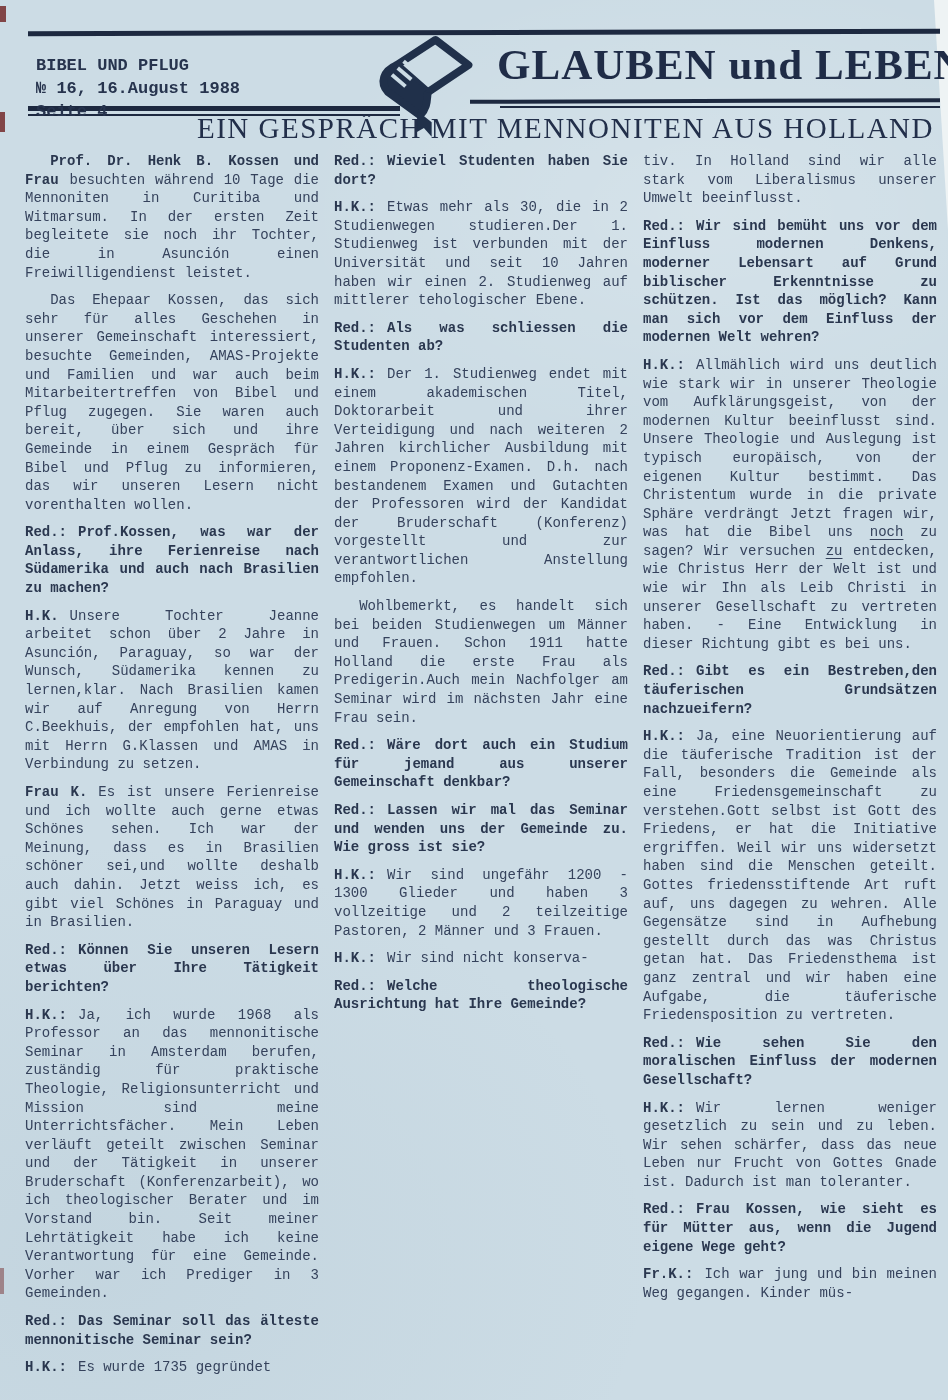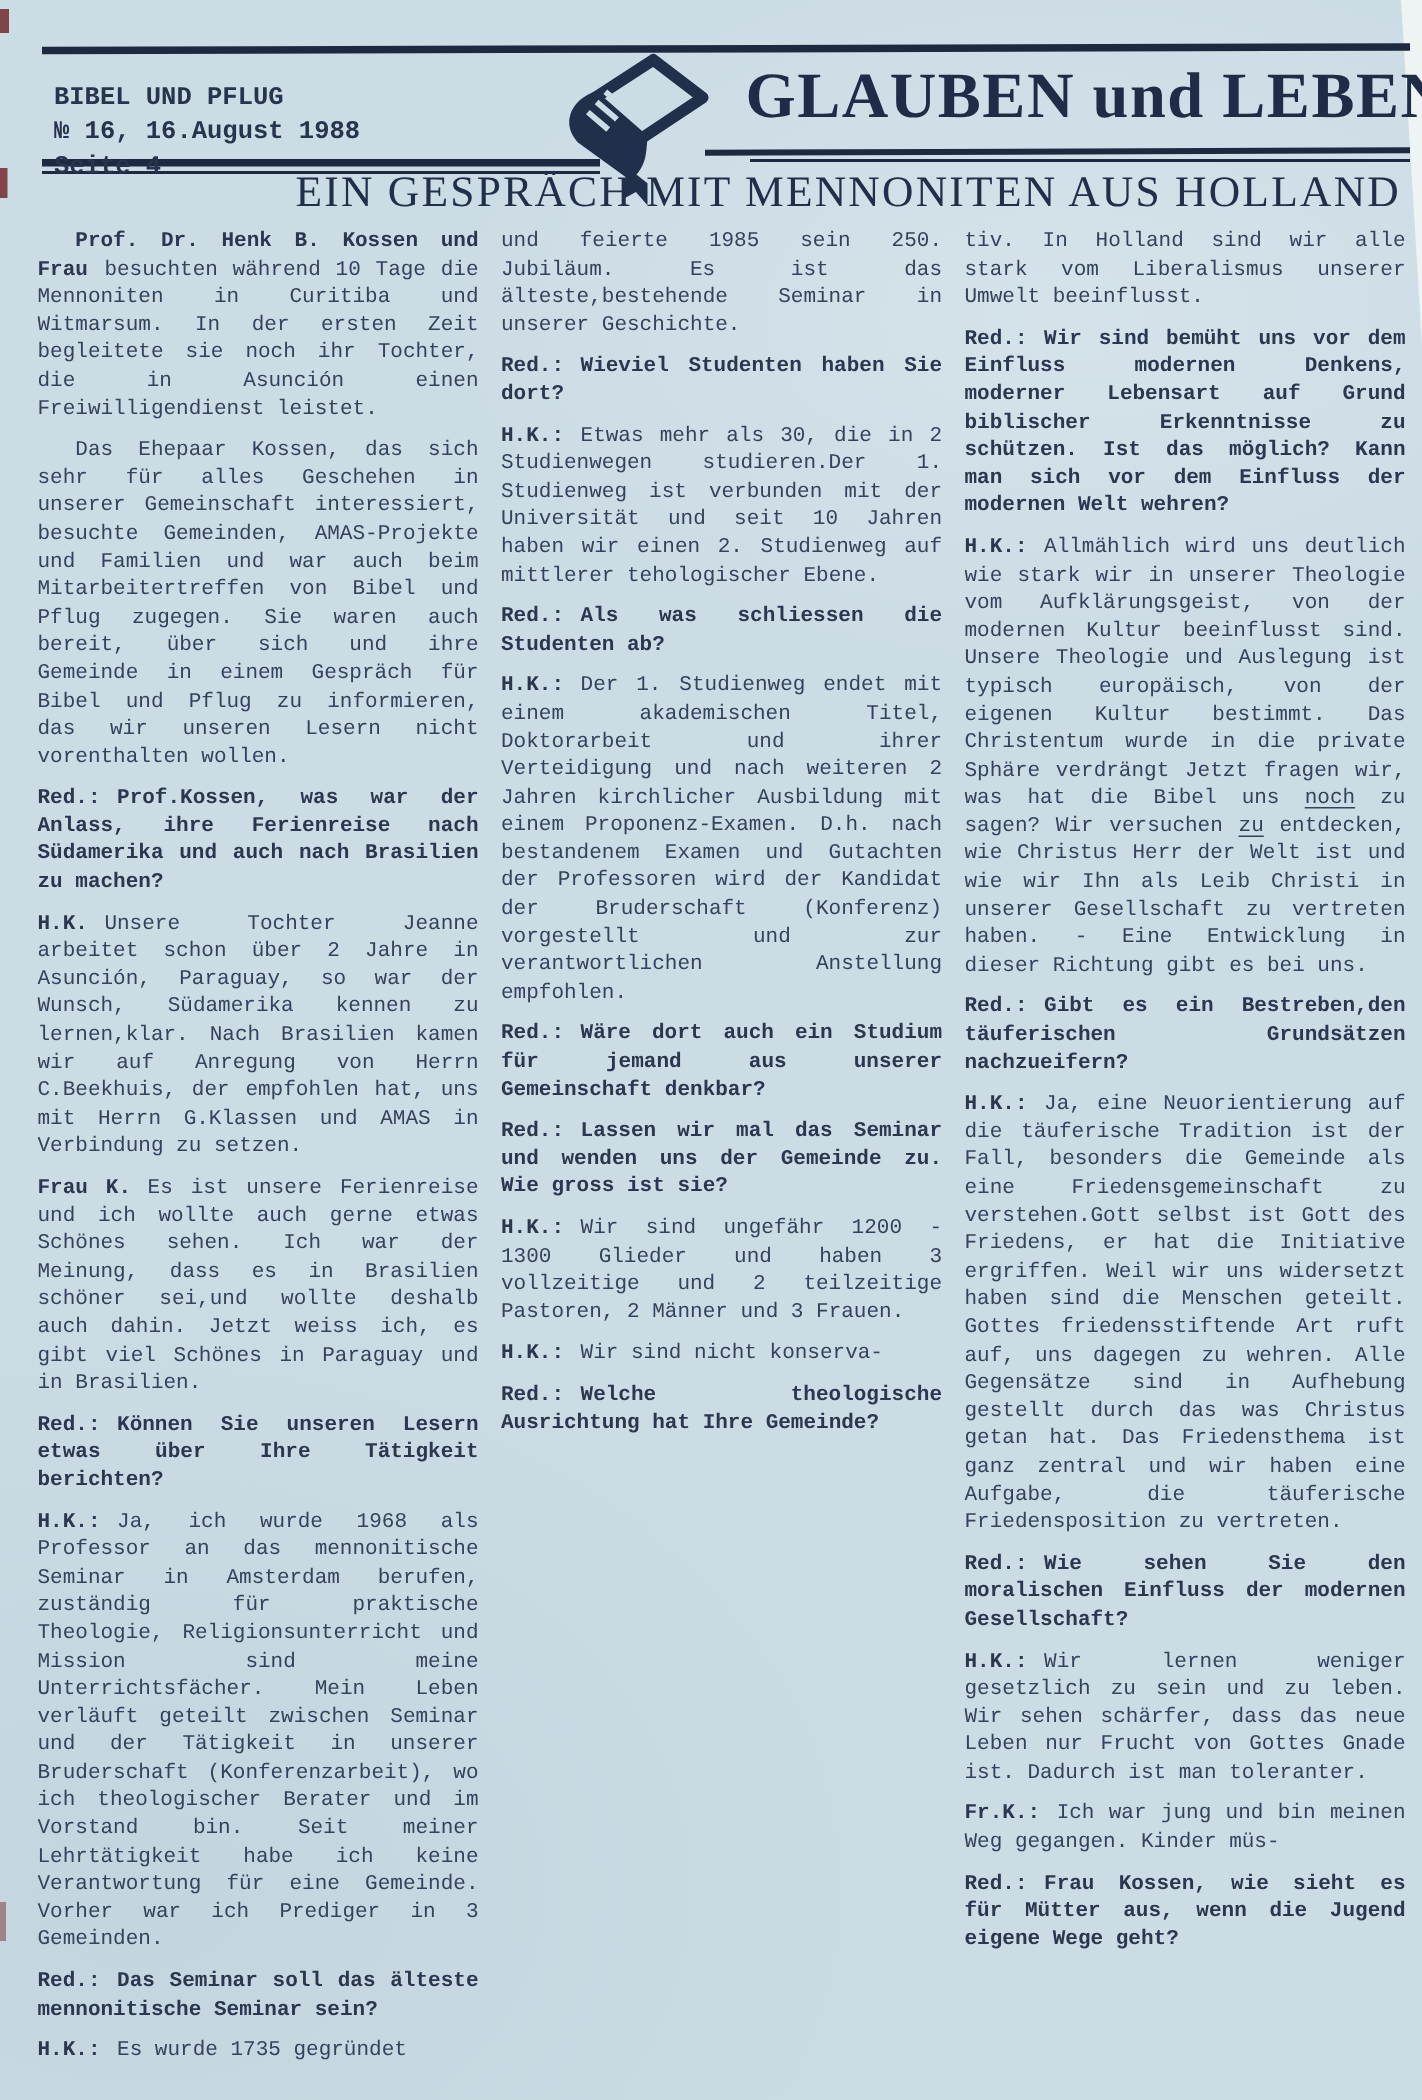--- a/index.html
+++ b/index.html
@@ -101,37 +101,37 @@
         <p class="para indent"><span>Das Ehepaar Kossen, das sich sehr für alles Geschehen in unserer Gemeinschaft interessiert, besuchte Gemeinden, AMAS-Projekte und Familien und war auch beim Mitarbeitertreffen von Bibel und Pflug zugegen. Sie waren auch bereit, über sich und ihre Gemeinde in einem Gespräch für Bibel und Pflug zu informieren, das wir unseren Lesern nicht vorenthalten wollen.</span></p>
         <p class="para bold"><span class="speaker">Red.:</span><span>Prof.Kossen, was war der Anlass, ihre Ferienreise nach Südamerika und auch nach Brasilien zu machen?</span></p>
         <p class="para"><span class="speaker">H.K.</span><span>Unsere Tochter Jeanne arbeitet schon über 2 Jahre in Asunción, Paraguay, so war der Wunsch, Südamerika kennen zu lernen,klar. Nach Brasilien kamen wir auf Anregung von Herrn C.Beekhuis, der empfohlen hat, uns mit Herrn G.Klassen und AMAS in Verbindung zu setzen.</span></p>
         <p class="para"><span class="speaker">Frau K.</span><span>Es ist unsere Ferienreise und ich wollte auch gerne etwas Schönes sehen. Ich war der Meinung, dass es in Brasilien schöner sei,und wollte deshalb auch dahin. Jetzt weiss ich, es gibt viel Schönes in Paraguay und in Brasilien.</span></p>
         <p class="para bold"><span class="speaker">Red.:</span><span>Können Sie unseren Lesern etwas über Ihre Tätigkeit berichten?</span></p>
         <p class="para"><span class="speaker">H.K.:</span><span>Ja, ich wurde 1968 als Professor an das mennonitische Seminar in Amsterdam berufen, zuständig für praktische Theologie, Religionsunterricht und Mission sind meine Unterrichtsfächer. Mein Leben verläuft geteilt zwischen Seminar und der Tätigkeit in unserer Bruderschaft (Konferenzarbeit), wo ich theologischer Berater und im Vorstand bin. Seit meiner Lehrtätigkeit habe ich keine Verantwortung für eine Gemeinde. Vorher war ich Prediger in 3 Gemeinden.</span></p>
         <p class="para bold"><span class="speaker">Red.:</span><span>Das Seminar soll das älteste mennonitische Seminar sein?</span></p>
         <p class="para"><span class="speaker">H.K.:</span><span>Es wurde 1735 gegründet</span></p>
       </div>
     <div class="column">
-        <p class="para"><span>und feierte 1985 sein 250. Jubiläum. Es ist das älteste,bestehende Seminar in unserer Geschichte.</span></p>
         <p class="para bold"><span class="speaker">Red.:</span><span>Wieviel Studenten haben Sie dort?</span></p>
         <p class="para"><span class="speaker">H.K.:</span><span>Etwas mehr als 30, die in 2 Studienwegen studieren.Der 1. Studienweg ist verbunden mit der Universität und seit 10 Jahren haben wir einen 2. Studienweg auf mittlerer tehologischer Ebene.</span></p>
         <p class="para bold"><span class="speaker">Red.:</span><span>Als was schliessen die Studenten ab?</span></p>
         <p class="para"><span class="speaker">H.K.:</span><span>Der 1. Studienweg endet mit einem akademischen Titel, Doktorarbeit und ihrer Verteidigung und nach weiteren 2 Jahren kirchlicher Ausbildung mit einem Proponenz-Examen. D.h. nach bestandenem Examen und Gutachten der Professoren wird der Kandidat der Bruderschaft (Konferenz) vorgestellt und zur verantwortlichen Anstellung empfohlen.</span></p>
+        <p class="para indent"><span>Wohlbemerkt, es handelt sich bei beiden Studienwegen um Männer und Frauen. Schon 1911 hatte Holland die erste Frau als Predigerin.Auch mein Nachfolger am Seminar wird im nächsten Jahr eine Frau sein.</span></p>
         <p class="para bold"><span class="speaker">Red.:</span><span>Wäre dort auch ein Studium für jemand aus unserer Gemeinschaft denkbar?</span></p>
         <p class="para bold"><span class="speaker">Red.:</span><span>Lassen wir mal das Seminar und wenden uns der Gemeinde zu. Wie gross ist sie?</span></p>
         <p class="para"><span class="speaker">H.K.:</span><span>Wir sind ungefähr 1200 - 1300 Glieder und haben 3 vollzeitige und 2 teilzeitige Pastoren, 2 Männer und 3 Frauen.</span></p>
         <p class="para"><span class="speaker">H.K.:</span><span>Wir sind nicht konserva-</span></p>
         <p class="para bold"><span class="speaker">Red.:</span><span>Welche theologische Ausrichtung hat Ihre Gemeinde?</span></p>
       </div>
     <div class="column">
         <p class="para"><span>tiv. In Holland sind wir alle stark vom Liberalismus unserer Umwelt beeinflusst.</span></p>
         <p class="para bold"><span class="speaker">Red.:</span><span>Wir sind bemüht uns vor dem Einfluss modernen Denkens, moderner Lebensart auf Grund biblischer Erkenntnisse zu schützen. Ist das möglich? Kann man sich vor dem Einfluss der modernen Welt wehren?</span></p>
         <p class="para"><span class="speaker">H.K.:</span><span>Allmählich wird uns deutlich wie stark wir in unserer Theologie vom Aufklärungsgeist, von der modernen Kultur beeinflusst sind. Unsere Theologie und Auslegung ist typisch europäisch, von der eigenen Kultur bestimmt. Das Christentum wurde in die private Sphäre verdrängt Jetzt fragen wir, was hat die Bibel uns <u>noch</u> zu sagen? Wir versuchen <u>zu</u> entdecken, wie Christus Herr der Welt ist und wie wir Ihn als Leib Christi in unserer Gesellschaft zu vertreten haben. - Eine Entwicklung in dieser Richtung gibt es bei uns.</span></p>
         <p class="para bold"><span class="speaker">Red.:</span><span>Gibt es ein Bestreben,den täuferischen Grundsätzen nachzueifern?</span></p>
         <p class="para"><span class="speaker">H.K.:</span><span>Ja, eine Neuorientierung auf die täuferische Tradition ist der Fall, besonders die Gemeinde als eine Friedensgemeinschaft zu verstehen.Gott selbst ist Gott des Friedens, er hat die Initiative ergriffen. Weil wir uns widersetzt haben sind die Menschen geteilt. Gottes friedensstiftende Art ruft auf, uns dagegen zu wehren. Alle Gegensätze sind in Aufhebung gestellt durch das was Christus getan hat. Das Friedensthema ist ganz zentral und wir haben eine Aufgabe, die täuferische Friedensposition zu vertreten.</span></p>
         <p class="para bold"><span class="speaker">Red.:</span><span>Wie sehen Sie den moralischen Einfluss der modernen Gesellschaft?</span></p>
         <p class="para"><span class="speaker">H.K.:</span><span>Wir lernen weniger gesetzlich zu sein und zu leben. Wir sehen schärfer, dass das neue Leben nur Frucht von Gottes Gnade ist. Dadurch ist man toleranter.</span></p>
+        <p class="para bold"><span class="speaker">Red.:</span><span>Frau Kossen, wie sieht es für Mütter aus, wenn die Jugend eigene Wege geht?</span></p>
         <p class="para"><span class="speaker">Fr.K.:</span><span>Ich war jung und bin meinen Weg gegangen. Kinder müs-</span></p>
-        <p class="para bold"><span class="speaker">Red.:</span><span>Frau Kossen, wie sieht es für Mütter aus, wenn die Jugend eigene Wege geht?</span></p>
       </div>
   </div>
 
 </div>
 
 </body></html>

